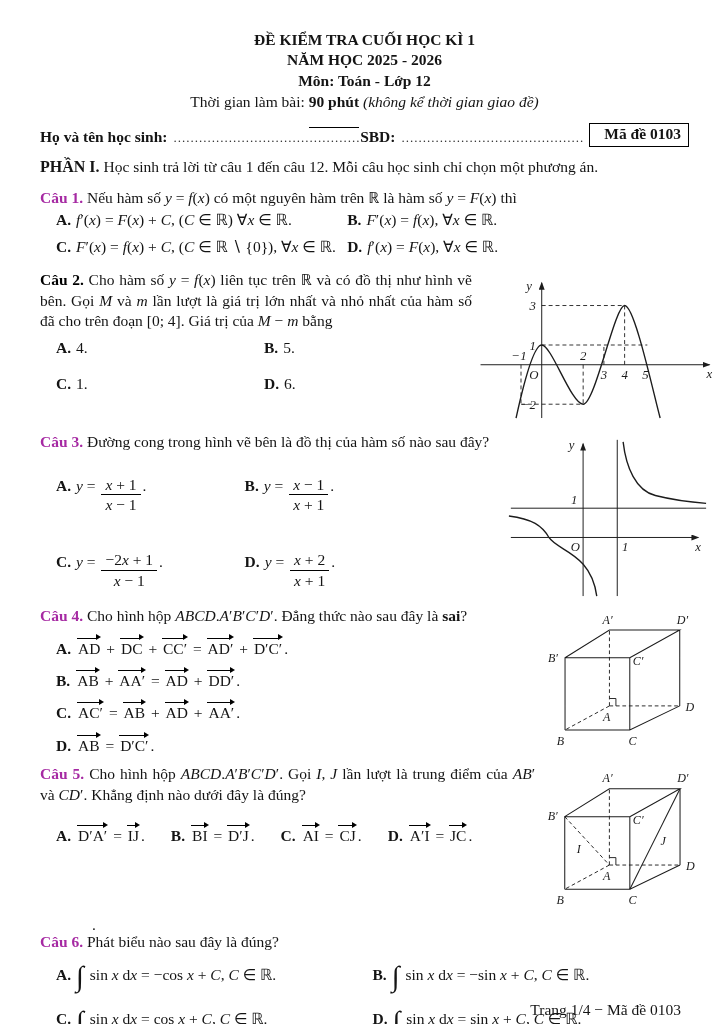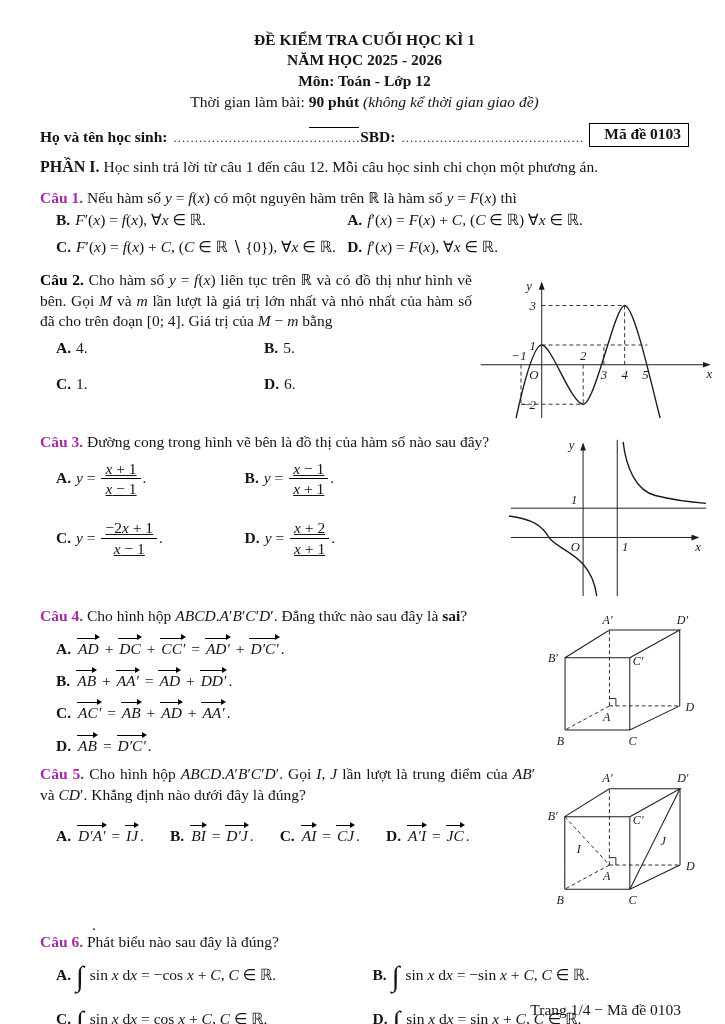--- a/index.html
+++ b/index.html
@@ -37,25 +37,25 @@
   .fig{flex:0 0 auto; margin-left:auto;}
   .opts{padding-left:16px;}
   .grid2{display:grid; grid-template-columns:46% 54%; row-gap:4px; padding-left:16px;}
   .grid2n{display:grid; grid-template-columns:42% 58%; row-gap:16px; padding-left:16px; margin-top:4px;}
   .optk{font-weight:bold; margin-right:5px;}
   .opt{margin-top:2px;}
   .optrow{display:flex; gap:26px; padding-left:16px; margin-top:14px;}
   .stack .opt{margin-top:7px;}
   var, i{font-style:italic;}
   
-  .frac{display:inline-block; vertical-align:middle; text-align:center; line-height:1.12; margin:1px 2px 3px 2px;text-decoration:underline;}
+  .frac{display:inline-block; vertical-align:middle; text-align:center; line-height:1.12; margin:17px 2px 3px 2px;}
   .frac .num{display:block; padding:0 4px 1px 4px; border-bottom:1.2px solid #000;}
   .frac .den{display:block; padding:1px 4px 0 4px;}
   
-  .vec{position:relative; display:inline-block; font-style:italic; margin:7px 2px 0 2px; line-height:1;}
+  .vec{position:relative; display:inline-block; margin:7px 2px 0 2px; line-height:1;}
   .vec::after{content:''; position:absolute; left:-1px; top:-3px; width:calc(100% - 2px); border-top:1.1px solid #000;}
   .vec::before{content:''; position:absolute; top:-6.2px; right:-4px; border:3.4px solid transparent; border-left:5.5px solid #000;}
   
   .int{font-size:1.85em; line-height:0; vertical-align:-0.22em; font-weight:normal; padding-right:2px;}
   .q6opts{display:grid; grid-template-columns:50% 50%; row-gap:22px; padding-left:16px; margin-top:10px;}
   
   svg text{font-family:"Liberation Serif", serif; font-style:italic; font-size:13px; fill:#1c1c1c;}
   .straydot{margin-top:8px; padding-left:52px; line-height:6px;}
   .footer{position:absolute; right:44px; bottom:4px;}
 </style>
@@ -85,22 +85,22 @@
 
   <div class="part1">
     <b>PHẦN I.</b><span> Học sinh trả lời từ câu 1 đến câu 12. Mỗi câu học sinh chỉ chọn một phương án.</span>
   </div>
 
   <div class="q">
     <div class="stem">
       <span class="qlabel accent" style="color: rgb(166, 42, 163);">Câu 1.</span><span> Nếu hàm số <i>y</i> = <i>f</i>(<i>x</i>) có một nguyên hàm trên ℝ là hàm số <i>y</i> = <i>F</i>(<i>x</i>) thì</span>
     </div>
     <div class="grid2">
+      <div class="opt"><span class="optk">A.</span><span><i>f</i>′(<i>x</i>) = <i>F</i>(<i>x</i>) + <i>C</i>, (<i>C</i> ∈ ℝ) ∀<i>x</i> ∈ ℝ.</span></div>
       <div class="opt"><span class="optk">B.</span><span><i>F</i>′(<i>x</i>) = <i>f</i>(<i>x</i>), ∀<i>x</i> ∈ ℝ.</span></div>
-      <div class="opt"><span class="optk">A.</span><span><i>f</i>′(<i>x</i>) = <i>F</i>(<i>x</i>) + <i>C</i>, (<i>C</i> ∈ ℝ) ∀<i>x</i> ∈ ℝ.</span></div>
       <div class="opt"><span class="optk">C.</span><span><i>F</i>′(<i>x</i>) = <i>f</i>(<i>x</i>) + <i>C</i>, (<i>C</i> ∈ ℝ ∖ {0}), ∀<i>x</i> ∈ ℝ.</span></div>
       <div class="opt"><span class="optk">D.</span><span><i>f</i>′(<i>x</i>) = <i>F</i>(<i>x</i>), ∀<i>x</i> ∈ ℝ.</span></div>
     </div>
   </div>
 
   <div class="q qrow" style="margin-top:13px">
     <div class="qleft" style="width:432px">
       <div class="stem" style="text-align:justify">
         <span class="qlabel accent" style="color: #000000;">Câu 2.</span><span> Cho hàm số <i>y</i> = <i>f</i>(<i>x</i>) liên tục trên ℝ và có đồ thị như hình vẽ bên. Gọi <i>M</i> và <i>m</i> lần lượt là giá trị lớn nhất và nhỏ nhất của hàm số đã cho trên đoạn [0; 4]. Giá trị của <i>M</i> − <i>m</i> bằng</span>
       </div>

